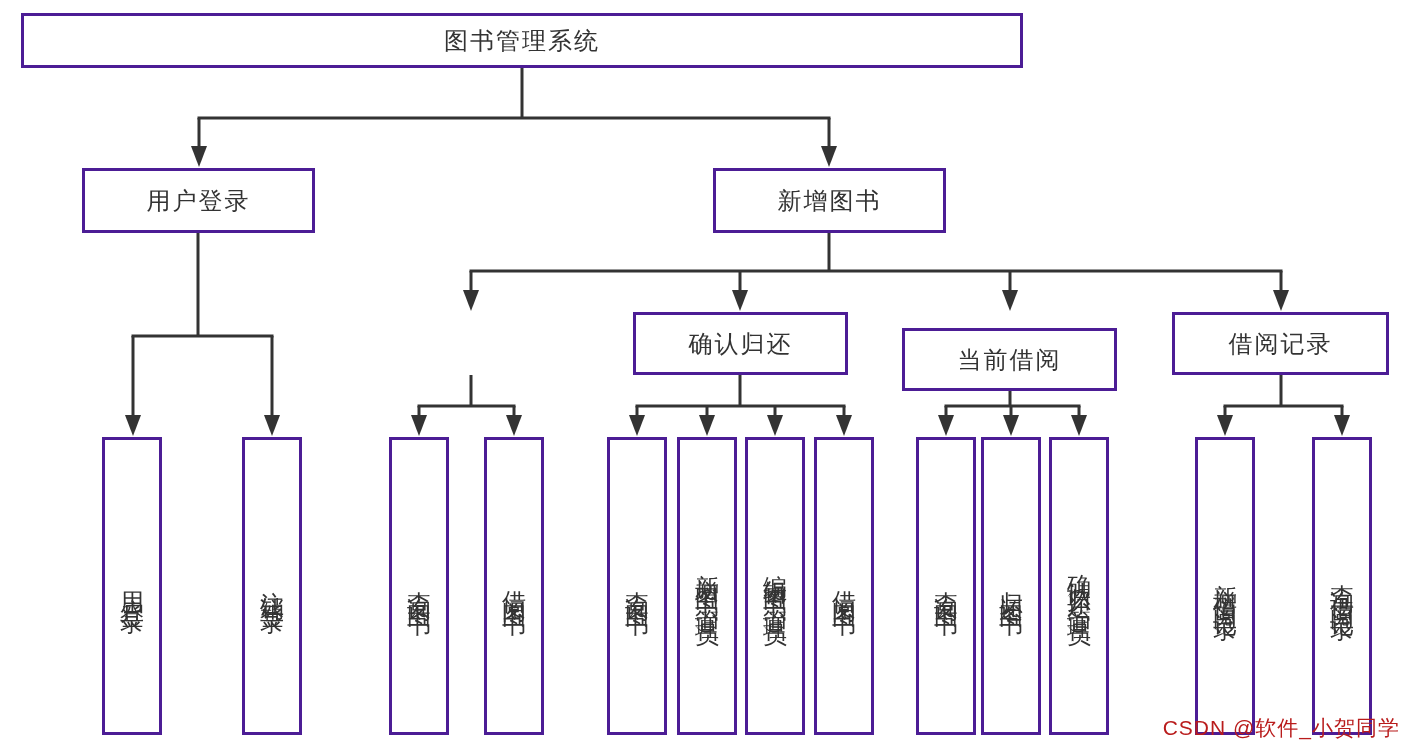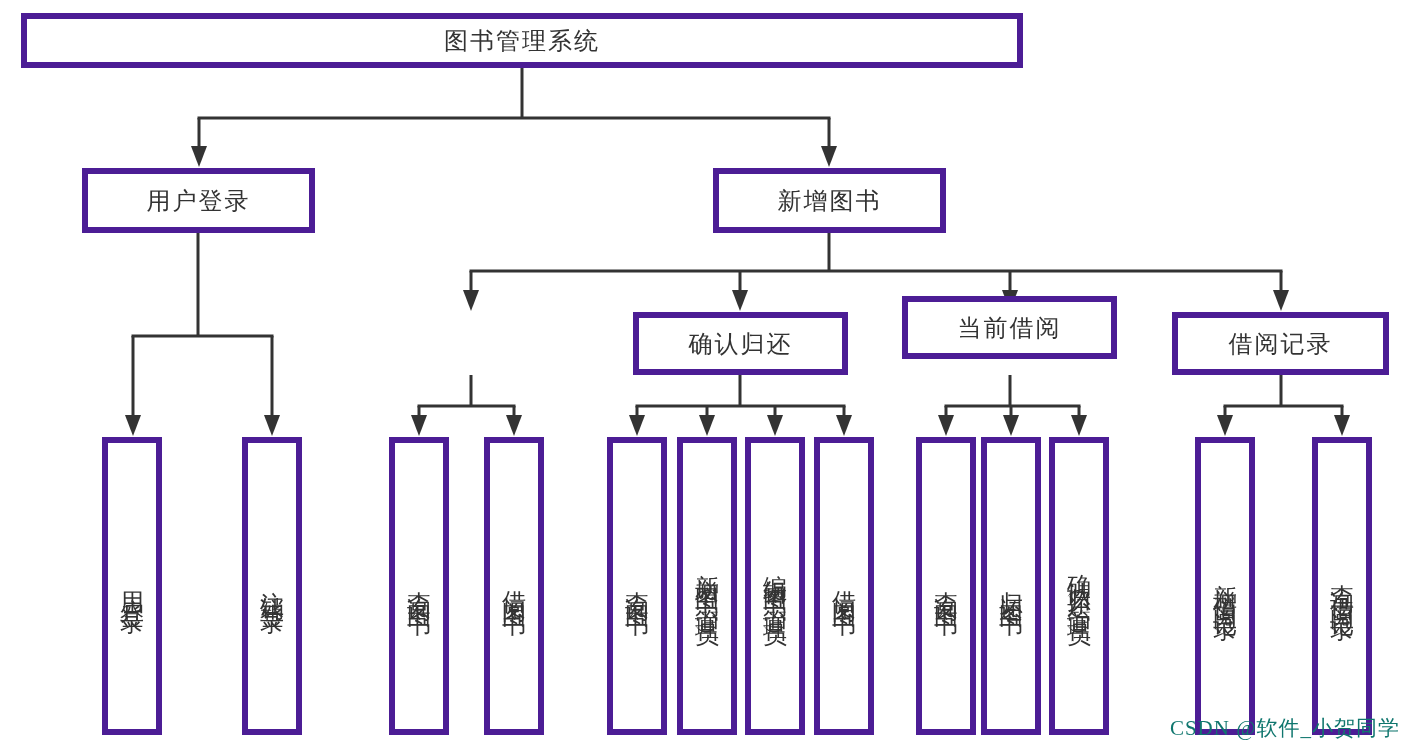--- a/index.html
+++ b/index.html
@@ -10,21 +10,21 @@
     font-family:"Liberation Sans",sans-serif;
     overflow:hidden;
   }
   .connector-layer{
     position:absolute;left:0;top:0;width:1405px;height:747px;
     z-index:1;
   }
   .node{
     position:absolute;
     box-sizing:border-box;
-    border:6px solid #4c1d95;
+    border:3px solid #4c1d95;
     background:#ffffff;
     display:flex;align-items:center;justify-content:center;
     color:#333333;
     z-index:2;
   }
   .hlabel{
     font-size:24px;
     letter-spacing:2px;
     white-space:nowrap;
   }
@@ -35,25 +35,24 @@
     writing-mode:vertical-rl;
     text-orientation:mixed;
     font-size:24px;
     letter-spacing:7px;
     line-height:1;
   }
   .watermark{
     position:absolute;
     right:5px;bottom:5px;
     font-size:21px;
-    color:#0f766e;
+    color:#b91c1c;
     letter-spacing:1px;
     z-index:3;
     white-space:nowrap;
-    font-family:Liberation Serif, serif;
   }
 </style>
 </head>
 <body>
 
 <div class="canvas">
 
   <svg class="connector-layer" width="1405" height="747" viewBox="0 0 1405 747" xmlns="http://www.w3.org/2000/svg">
       <line x1="522" y1="68" x2="522" y2="118" stroke="#333333" stroke-width="3"></line>
       <line x1="197.5" y1="118" x2="830.5" y2="118" stroke="#333333" stroke-width="3"></line>
@@ -116,21 +115,21 @@
   <div class="node" style="left:82px;top:168px;width:233px;height:65px">
     <span class="hlabel">用户登录</span>
   </div>
   <div class="node" style="left:713px;top:168px;width:233px;height:65px">
     <span class="hlabel">新增图书</span>
   </div>
 
   <div class="node" style="left:633px;top:312px;width:215px;height:63px">
     <span class="hlabel">确认归还</span>
   </div>
-  <div class="node" style="left:902px;top:296px;width:215px;height:63px">
+  <div class="node" style="left:902px;top:328px;width:215px;height:63px">
     <span class="hlabel">当前借阅</span>
   </div>
   <div class="node" style="left:1172px;top:312px;width:217px;height:63px">
     <span class="hlabel">借阅记录</span>
   </div>
 
   <div class="node leaf" style="left:102px">
     <span class="vtext">用户登录</span>
   </div>
   <div class="node leaf" style="left:242px">

